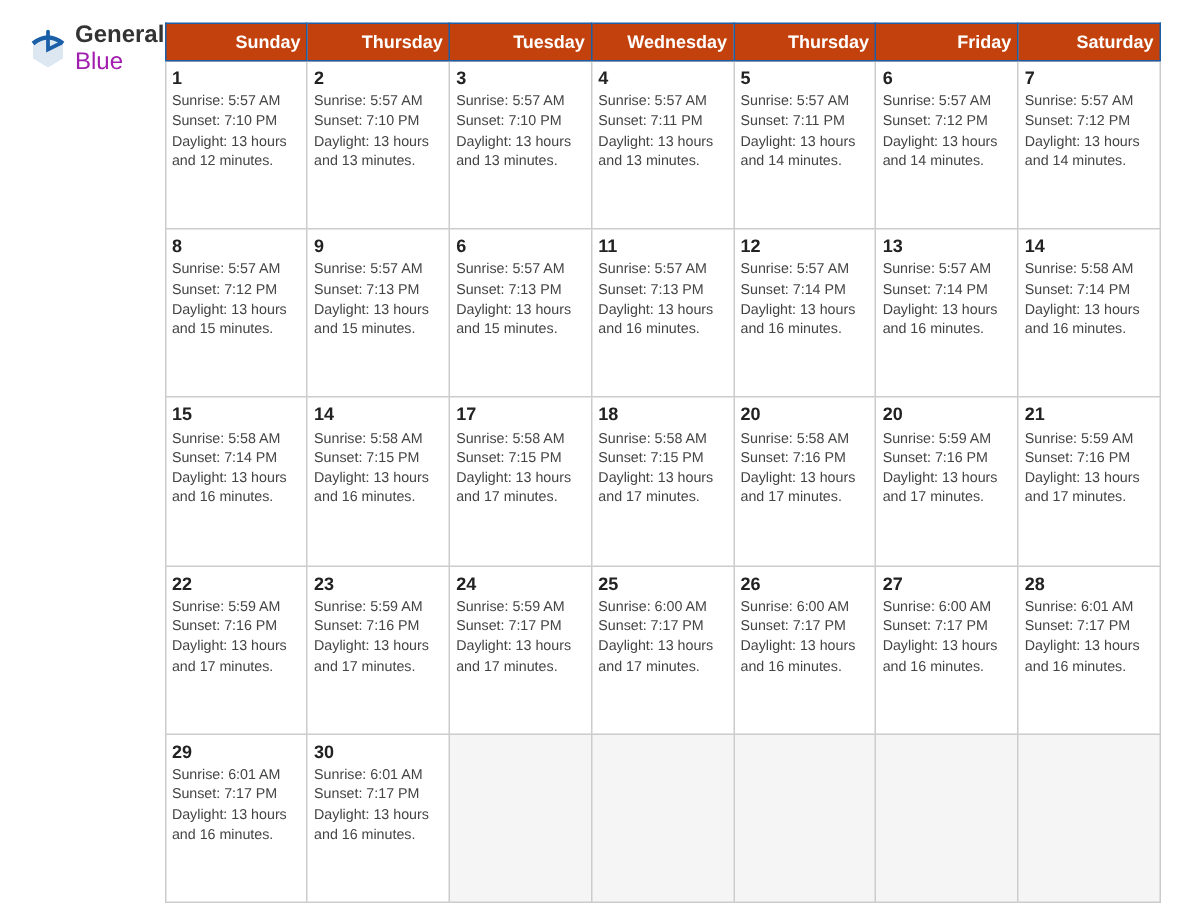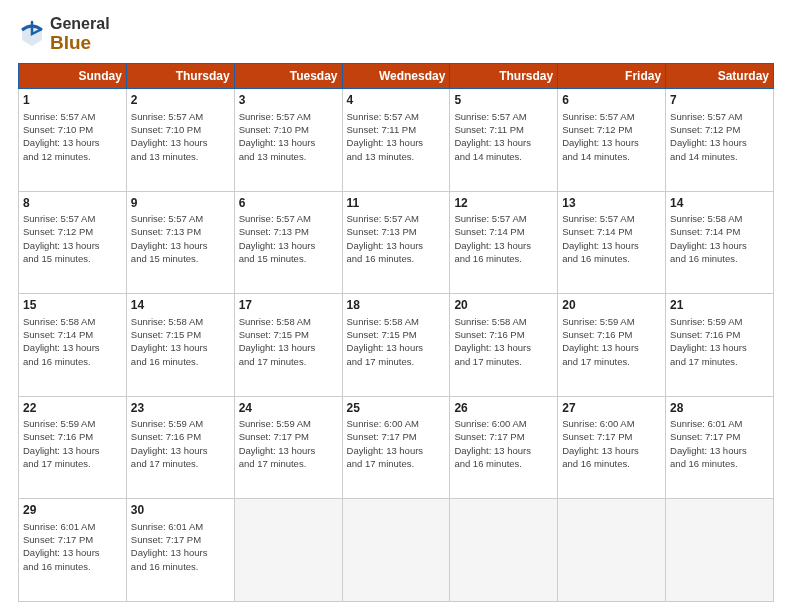--- a/index.html
+++ b/index.html
@@ -10,21 +10,21 @@
       font-family: Arial, sans-serif;
       font-size: 11px;
       color: #333;
       overflow: hidden;
     }
     .page {
       width: 792px;
       height: 612px;
       padding: 15px 18px 10px 18px;
       display: flex;
-      flex-direction: column;
+      flex-direction: row;
     }
     .header {
       display: flex;
       justify-content: space-between;
       align-items: flex-start;
       margin-bottom: 10px;
     }
     .logo {
       display: flex;
       align-items: center;
@@ -34,23 +34,23 @@
       display: flex;
       flex-direction: column;
       line-height: 1.1;
     }
     .logo-general {
       font-size: 16px;
       font-weight: bold;
       color: #333;
     }
     .logo-blue {
-      font-size: 19px;
-      font-weight: bold;
-      color: #a16207;
+      font-size: 16px;
+      font-weight: normal;
+      color: #a21caf;
     }
     .logo-icon {
       width: 28px;
       height: 28px;
       margin-right: 4px;
     }
     .title-block {
       text-align: right;
     }
     .month-title {

